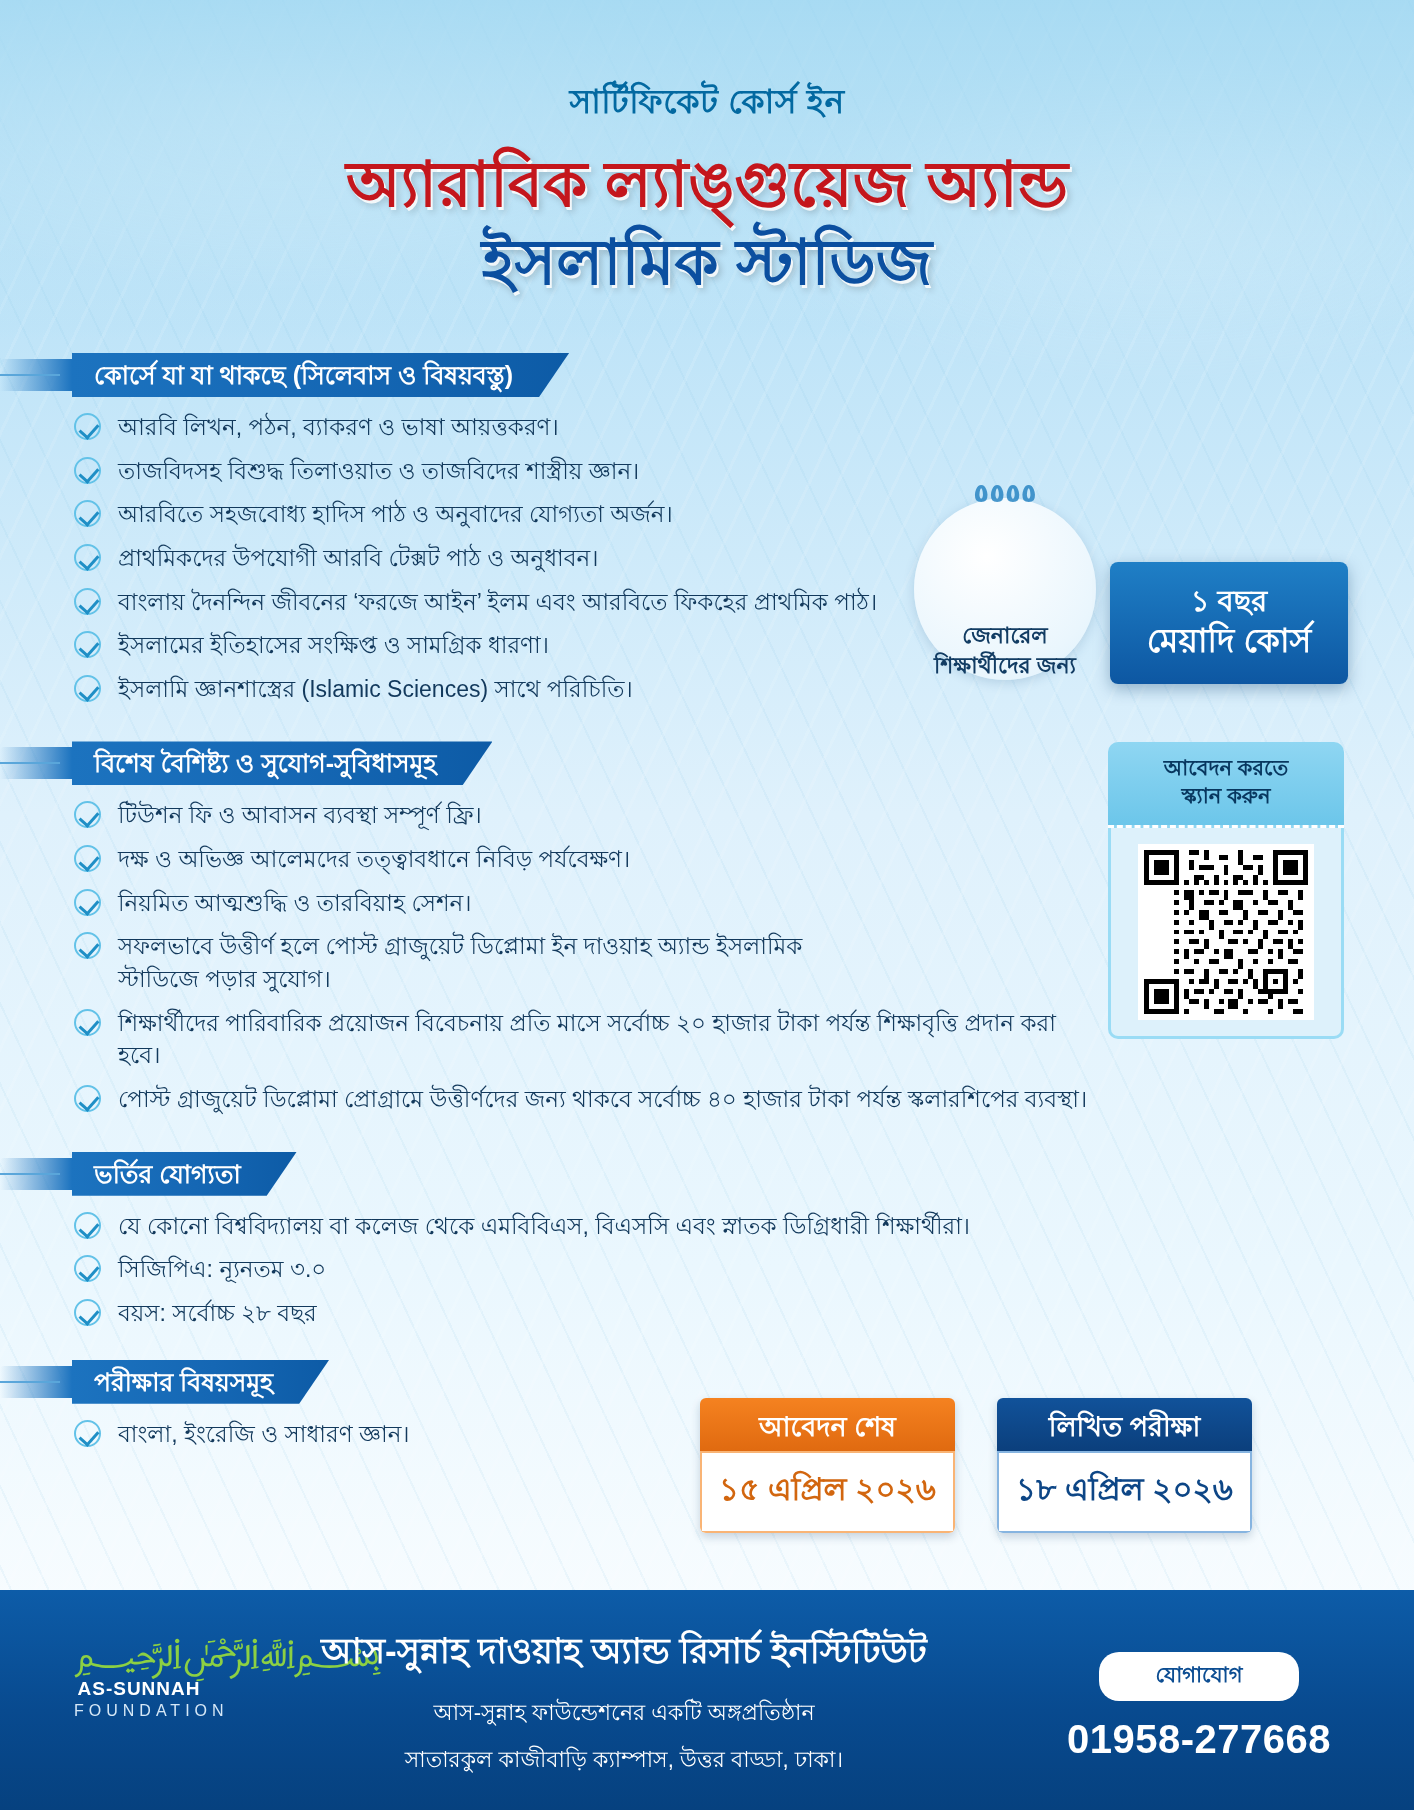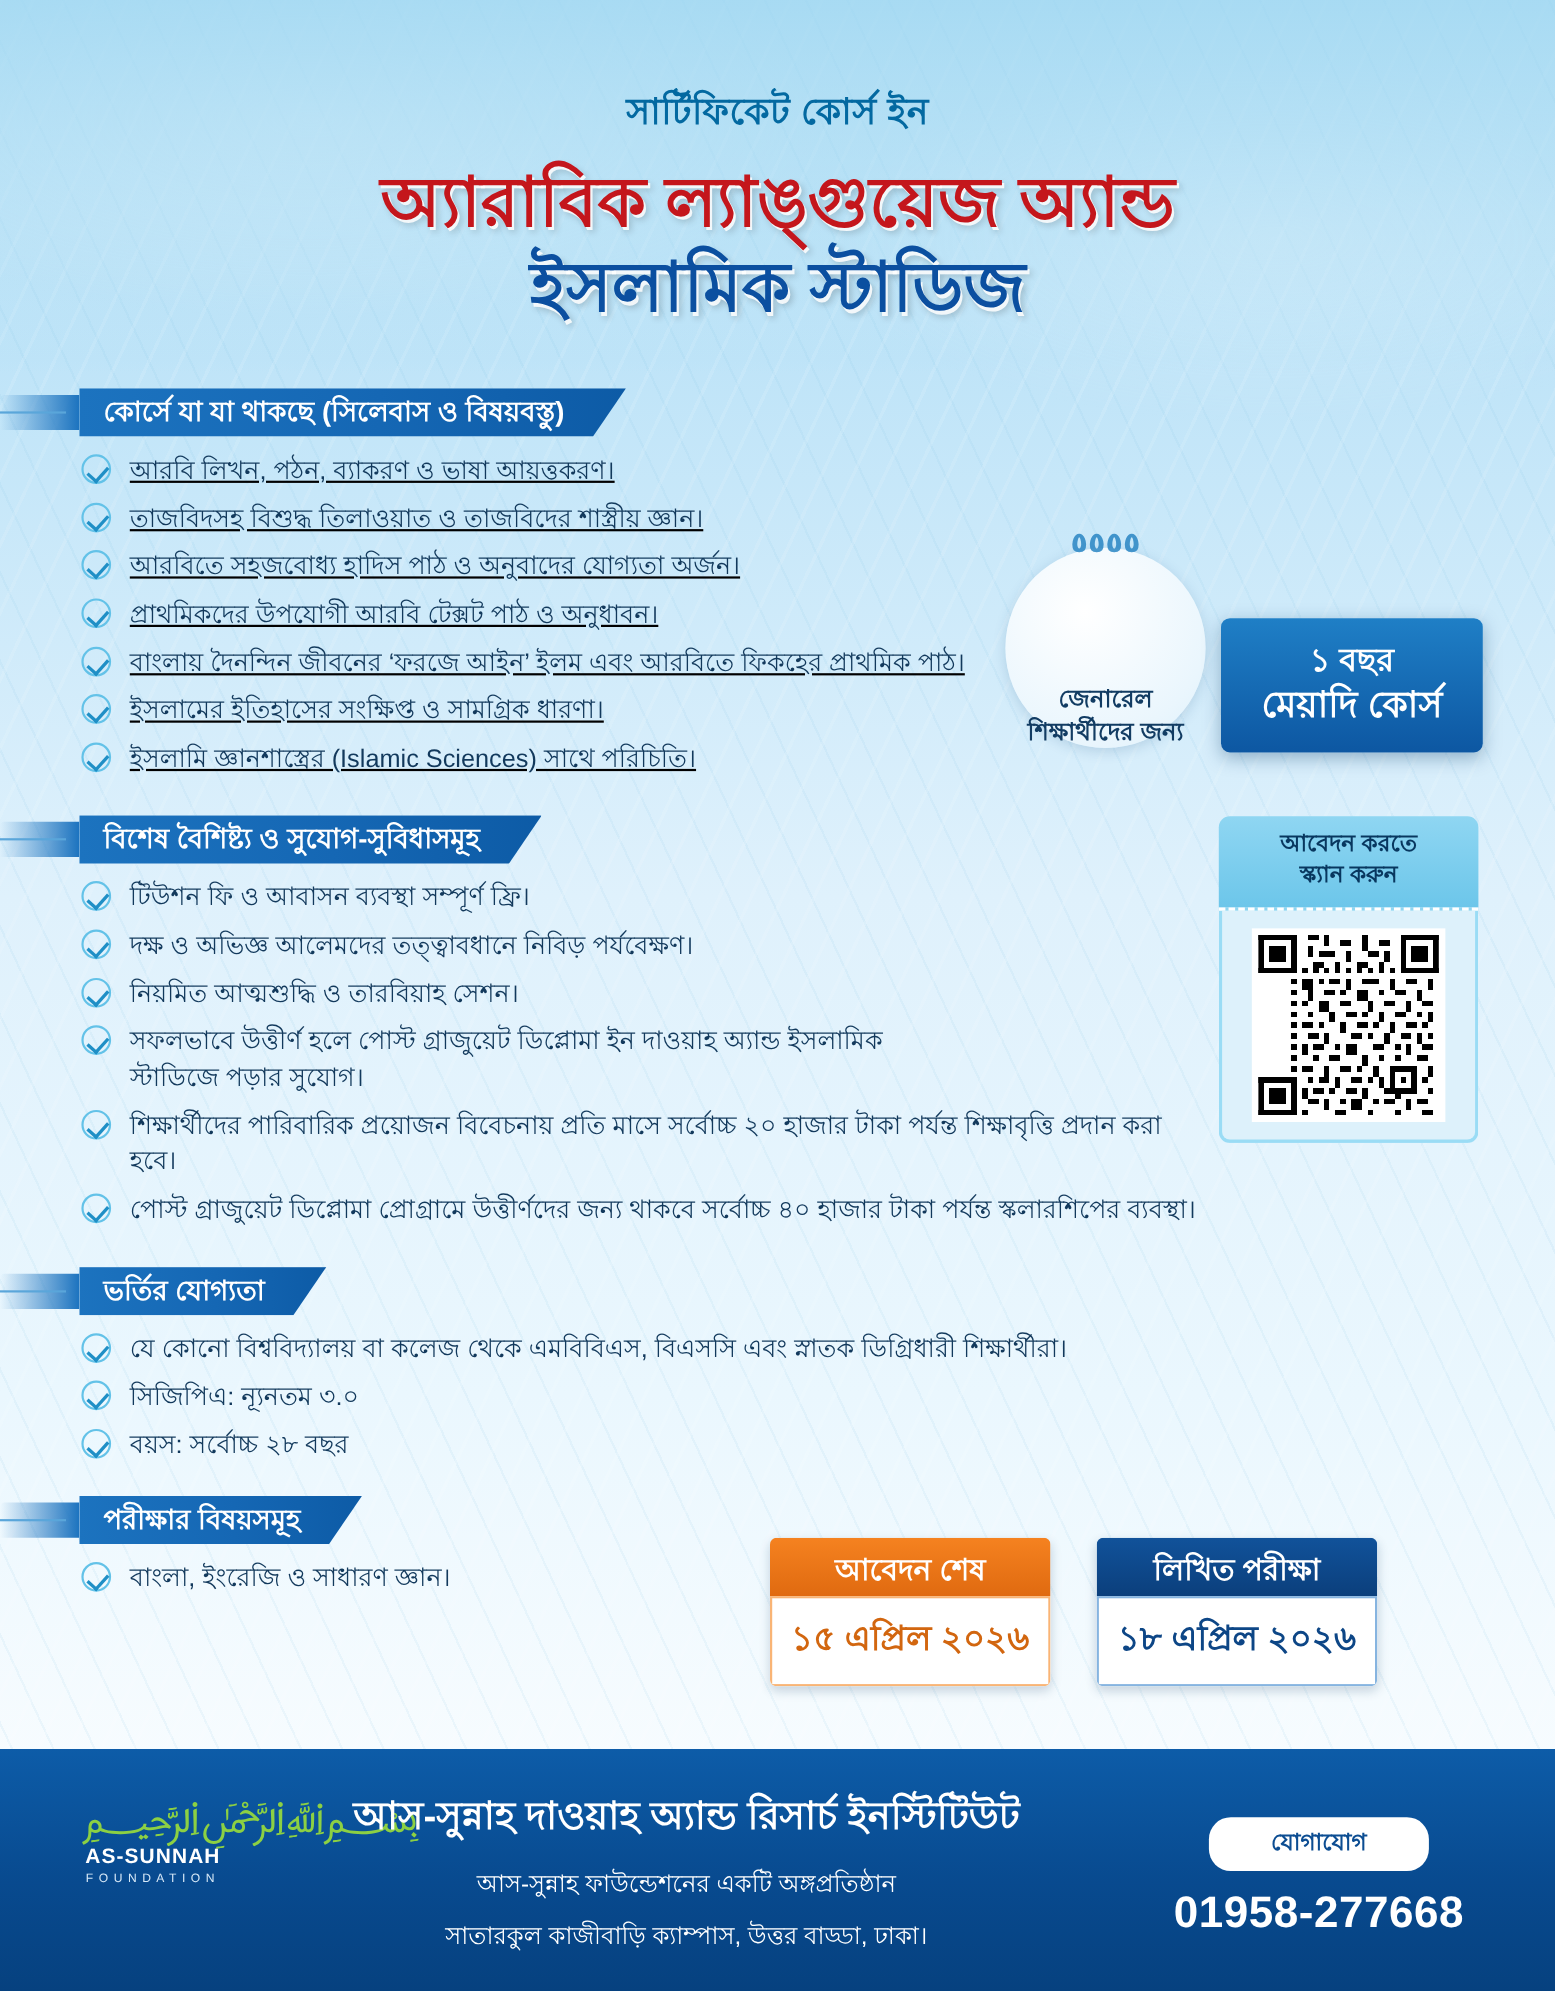--- a/index.html
+++ b/index.html
@@ -223,21 +223,21 @@
     background: linear-gradient(180deg, #0d5ca8 0%, #084a8f 55%, #06417f 100%);
     color: #fff;
   }
   .footer-inner { position: relative; height: 100%; }
   .logo {
     position: absolute; left: 74px; top: 42px;
     width: 130px; text-align: center;
   }
   .logo .mark { font-size: 40px; color: #8cd043; line-height: 1; }
   .logo .nm { font-size: 19px; font-weight: 800; letter-spacing: 1px; margin-top: 6px; }
-  .logo .nm2 { font-size: 11px; letter-spacing: 5px; margin-top: 2px; color: #d6e8f7; }
+  .logo .nm2 { font-size: 16px; letter-spacing: 5px; margin-top: 2px; color: #d6e8f7; }
   .f-center { position: absolute; left: 230px; right: 396px; top: 34px; text-align: center; }
   .f-title { font-size: 35px; font-weight: 800; }
   .f-sub { font-size: 22px; margin-top: 12px; }
   .f-sub2 { font-size: 22px; margin-top: 10px; }
   .contact-wrap { position: absolute; right: 70px; top: 46px; width: 290px; text-align: center; }
   .contact-pill {
     background: #fff; color: #0c4d92;
     border-radius: 20px; font-size: 21px; font-weight: 700;
     padding: 7px 0; width: 200px; margin: 16px auto;
   }
@@ -253,21 +253,21 @@
 <div class="topband"></div>
 
 <div class="content">
 
   <div class="header">
     <div class="kicker">সার্টিফিকেট কোর্স ইন</div>
     <div class="title-red">অ্যারাবিক ল্যাঙ্গুয়েজ অ্যান্ড</div>
     <div class="title-blue">ইসলামিক স্টাডিজ</div>
   </div>
 
-  <div class="sec-block" style="margin-top:54px;text-decoration:underline;">
+  <div class="sec-block" style="margin-top:54px;">
     <div class="sec-wrap">
       <div class="sec-head">কোর্সে যা যা থাকছে (সিলেবাস ও বিষয়বস্তু)</div>
     </div>
     <ul class="points">
       <li><span class="tick"></span><span>আরবি লিখন, পঠন, ব্যাকরণ ও ভাষা আয়ত্তকরণ।</span></li>
       <li><span class="tick"></span><span>তাজবিদসহ বিশুদ্ধ তিলাওয়াত ও তাজবিদের শাস্ত্রীয় জ্ঞান।</span></li>
       <li><span class="tick"></span><span>আরবিতে সহজবোধ্য হাদিস পাঠ ও অনুবাদের যোগ্যতা অর্জন।</span></li>
       <li><span class="tick"></span><span>প্রাথমিকদের উপযোগী আরবি টেক্সট পাঠ ও অনুধাবন।</span></li>
       <li><span class="tick"></span><span>বাংলায় দৈনন্দিন জীবনের ‘ফরজে আইন’ ইলম এবং আরবিতে ফিকহের প্রাথমিক পাঠ।</span></li>
       <li><span class="tick"></span><span>ইসলামের ইতিহাসের সংক্ষিপ্ত ও সামগ্রিক ধারণা।</span></li>

